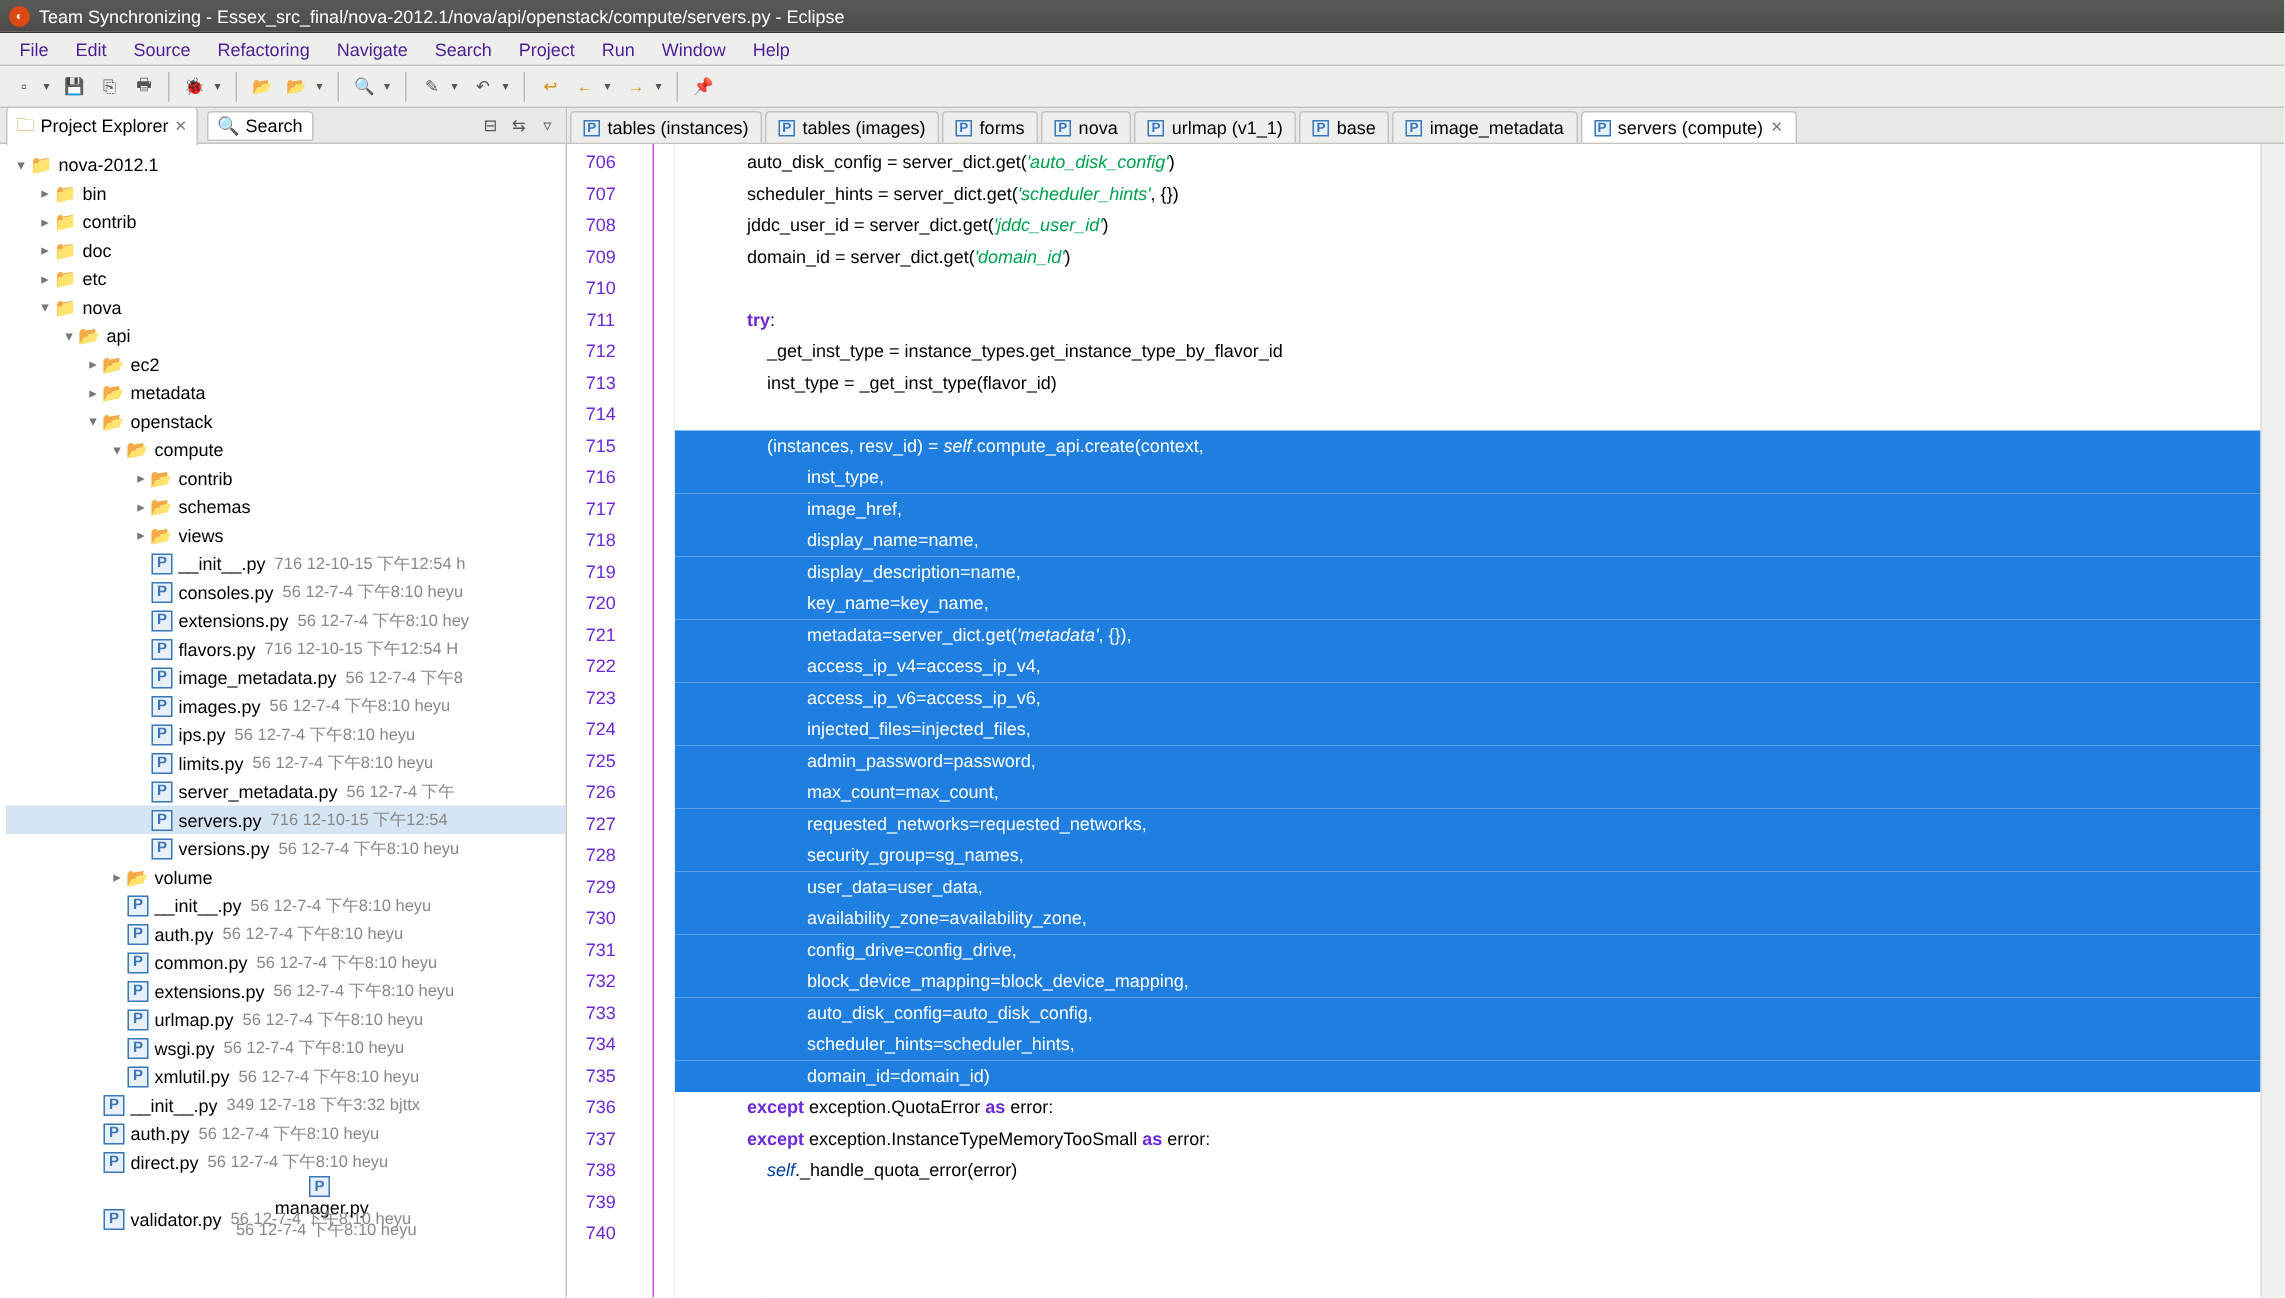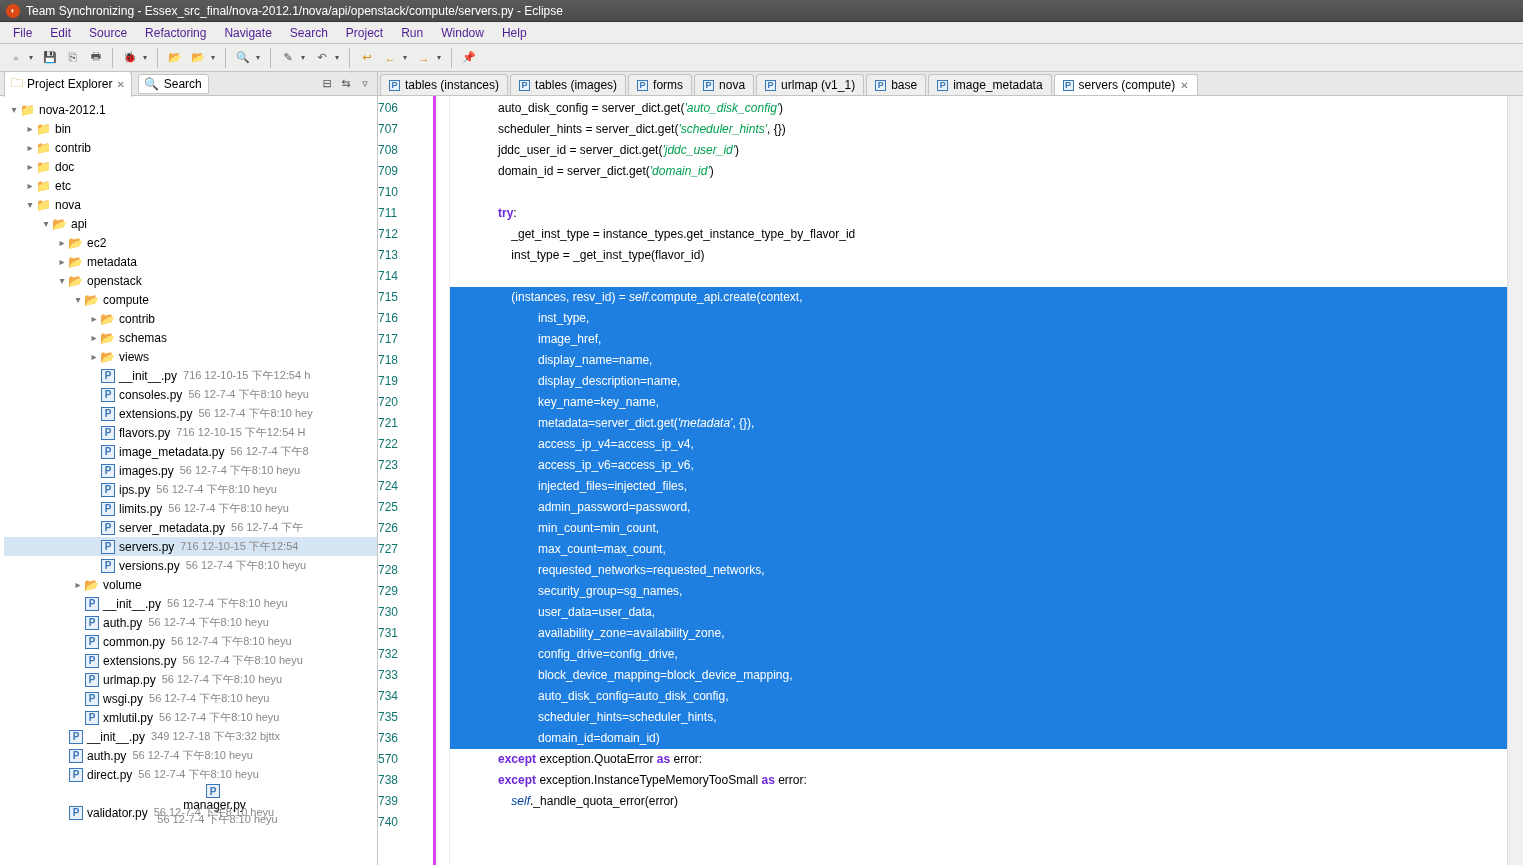--- a/index.html
+++ b/index.html
@@ -32,21 +32,21 @@
 .ficon.py::before { content:"P"; font-weight:bold; font-size:10px; border:1px solid #3a77b7; width:12px; height:12px; display:flex; align-items:center; justify-content:center; background:#e8f0fa; }
 .tree-row .name { color:#000; }
 .tree-row .meta { color:#888; margin-left:6px; font-size:11px; }
 .editor { flex:1; display:flex; flex-direction:column; background:#fff; overflow:hidden; }
 .editor-tabs { height:24px; background:#e8e8e6; display:flex; align-items:center; border-bottom:1px solid #c4c4c2; overflow:hidden; }
 .etab { height:22px; background:#eeeeec; border:1px solid #c4c4c2; border-bottom:none; padding:0 8px; display:flex; align-items:center; gap:5px; font-size:11px; margin-top:2px; margin-left:2px; border-radius:3px 3px 0 0; white-space:nowrap; }
 .etab.active { background:#fff; }
 .etab .ei { color:#3a77b7; font-weight:bold; font-size:9px; border:1px solid #3a77b7; width:11px; height:11px; display:flex; align-items:center; justify-content:center; background:#e8f0fa; }
 .etab .x { font-size:10px; color:#777; }
 .code-area { flex:1; display:flex; overflow:hidden; font-family:Consolas,"Courier New",monospace; font-size:15px; line-height:21px; }
-.gutter { width:58px; background:#fff; border-right:3px solid #d946ef; text-align:left; color:#0f766e; padding:2px 12px 0 0; }
+.gutter { width:58px; background:#fff; border-right:1px solid #d946ef; text-align:center; color:#6d28d9; padding:2px 12px 0 0; }
 .gutter div { height:21px; }
 .fold-strip { width:14px; background:#fff; border-right:1px solid #eee; }
 .code { flex:1; overflow:hidden; padding:2px 0 0 0; position:relative; }
 .code-line { height:21px; padding-left:8px; white-space:pre; }
 .code-line.hl { background:#1e7fe0; color:#fff; }
 .code-line.hl .kw, .code-line.hl .str, .code-line.hl .slf { color:#fff; font-style:normal; }
 .code-line.hl .str { font-style:italic; }
 .code-line.hl .slf { font-style:italic; }
 .kw { color:#6d28d9; font-weight:bold; }
 .str { color:#00a050; font-style:italic; }
@@ -402,21 +402,21 @@
           <div>727</div>
           <div>728</div>
           <div>729</div>
           <div>730</div>
           <div>731</div>
           <div>732</div>
           <div>733</div>
           <div>734</div>
           <div>735</div>
           <div>736</div>
-          <div>570</div>
+          <div>737</div>
           <div>738</div>
           <div>739</div>
           <div>740</div>
         </div>
       <div class="fold-strip"></div>
       <div class="code" id="code">
           <div class="code-line">            auto_disk_config = server_dict.get(<span class="str">'auto_disk_config'</span>)</div>
           <div class="code-line">            scheduler_hints = server_dict.get(<span class="str">'scheduler_hints'</span>, {})</div>
           <div class="code-line">            jddc_user_id = server_dict.get(<span class="str">'jddc_user_id'</span>)</div>
           <div class="code-line">            domain_id = server_dict.get(<span class="str">'domain_id'</span>)</div>
@@ -429,21 +429,20 @@
           <div class="code-line hl">                        inst_type,</div>
           <div class="code-line hl">                        image_href,</div>
           <div class="code-line hl">                        display_name=name,</div>
           <div class="code-line hl">                        display_description=name,</div>
           <div class="code-line hl">                        key_name=key_name,</div>
           <div class="code-line hl">                        metadata=server_dict.get(<span class="str">'metadata'</span>, {}),</div>
           <div class="code-line hl">                        access_ip_v4=access_ip_v4,</div>
           <div class="code-line hl">                        access_ip_v6=access_ip_v6,</div>
           <div class="code-line hl">                        injected_files=injected_files,</div>
           <div class="code-line hl">                        admin_password=password,</div>
-          <div class="code-line hl">                        min_count=min_count,</div>
           <div class="code-line hl">                        max_count=max_count,</div>
           <div class="code-line hl">                        requested_networks=requested_networks,</div>
           <div class="code-line hl">                        security_group=sg_names,</div>
           <div class="code-line hl">                        user_data=user_data,</div>
           <div class="code-line hl">                        availability_zone=availability_zone,</div>
           <div class="code-line hl">                        config_drive=config_drive,</div>
           <div class="code-line hl">                        block_device_mapping=block_device_mapping,</div>
           <div class="code-line hl">                        auto_disk_config=auto_disk_config,</div>
           <div class="code-line hl">                        scheduler_hints=scheduler_hints,</div>
           <div class="code-line hl">                        domain_id=domain_id)</div>

